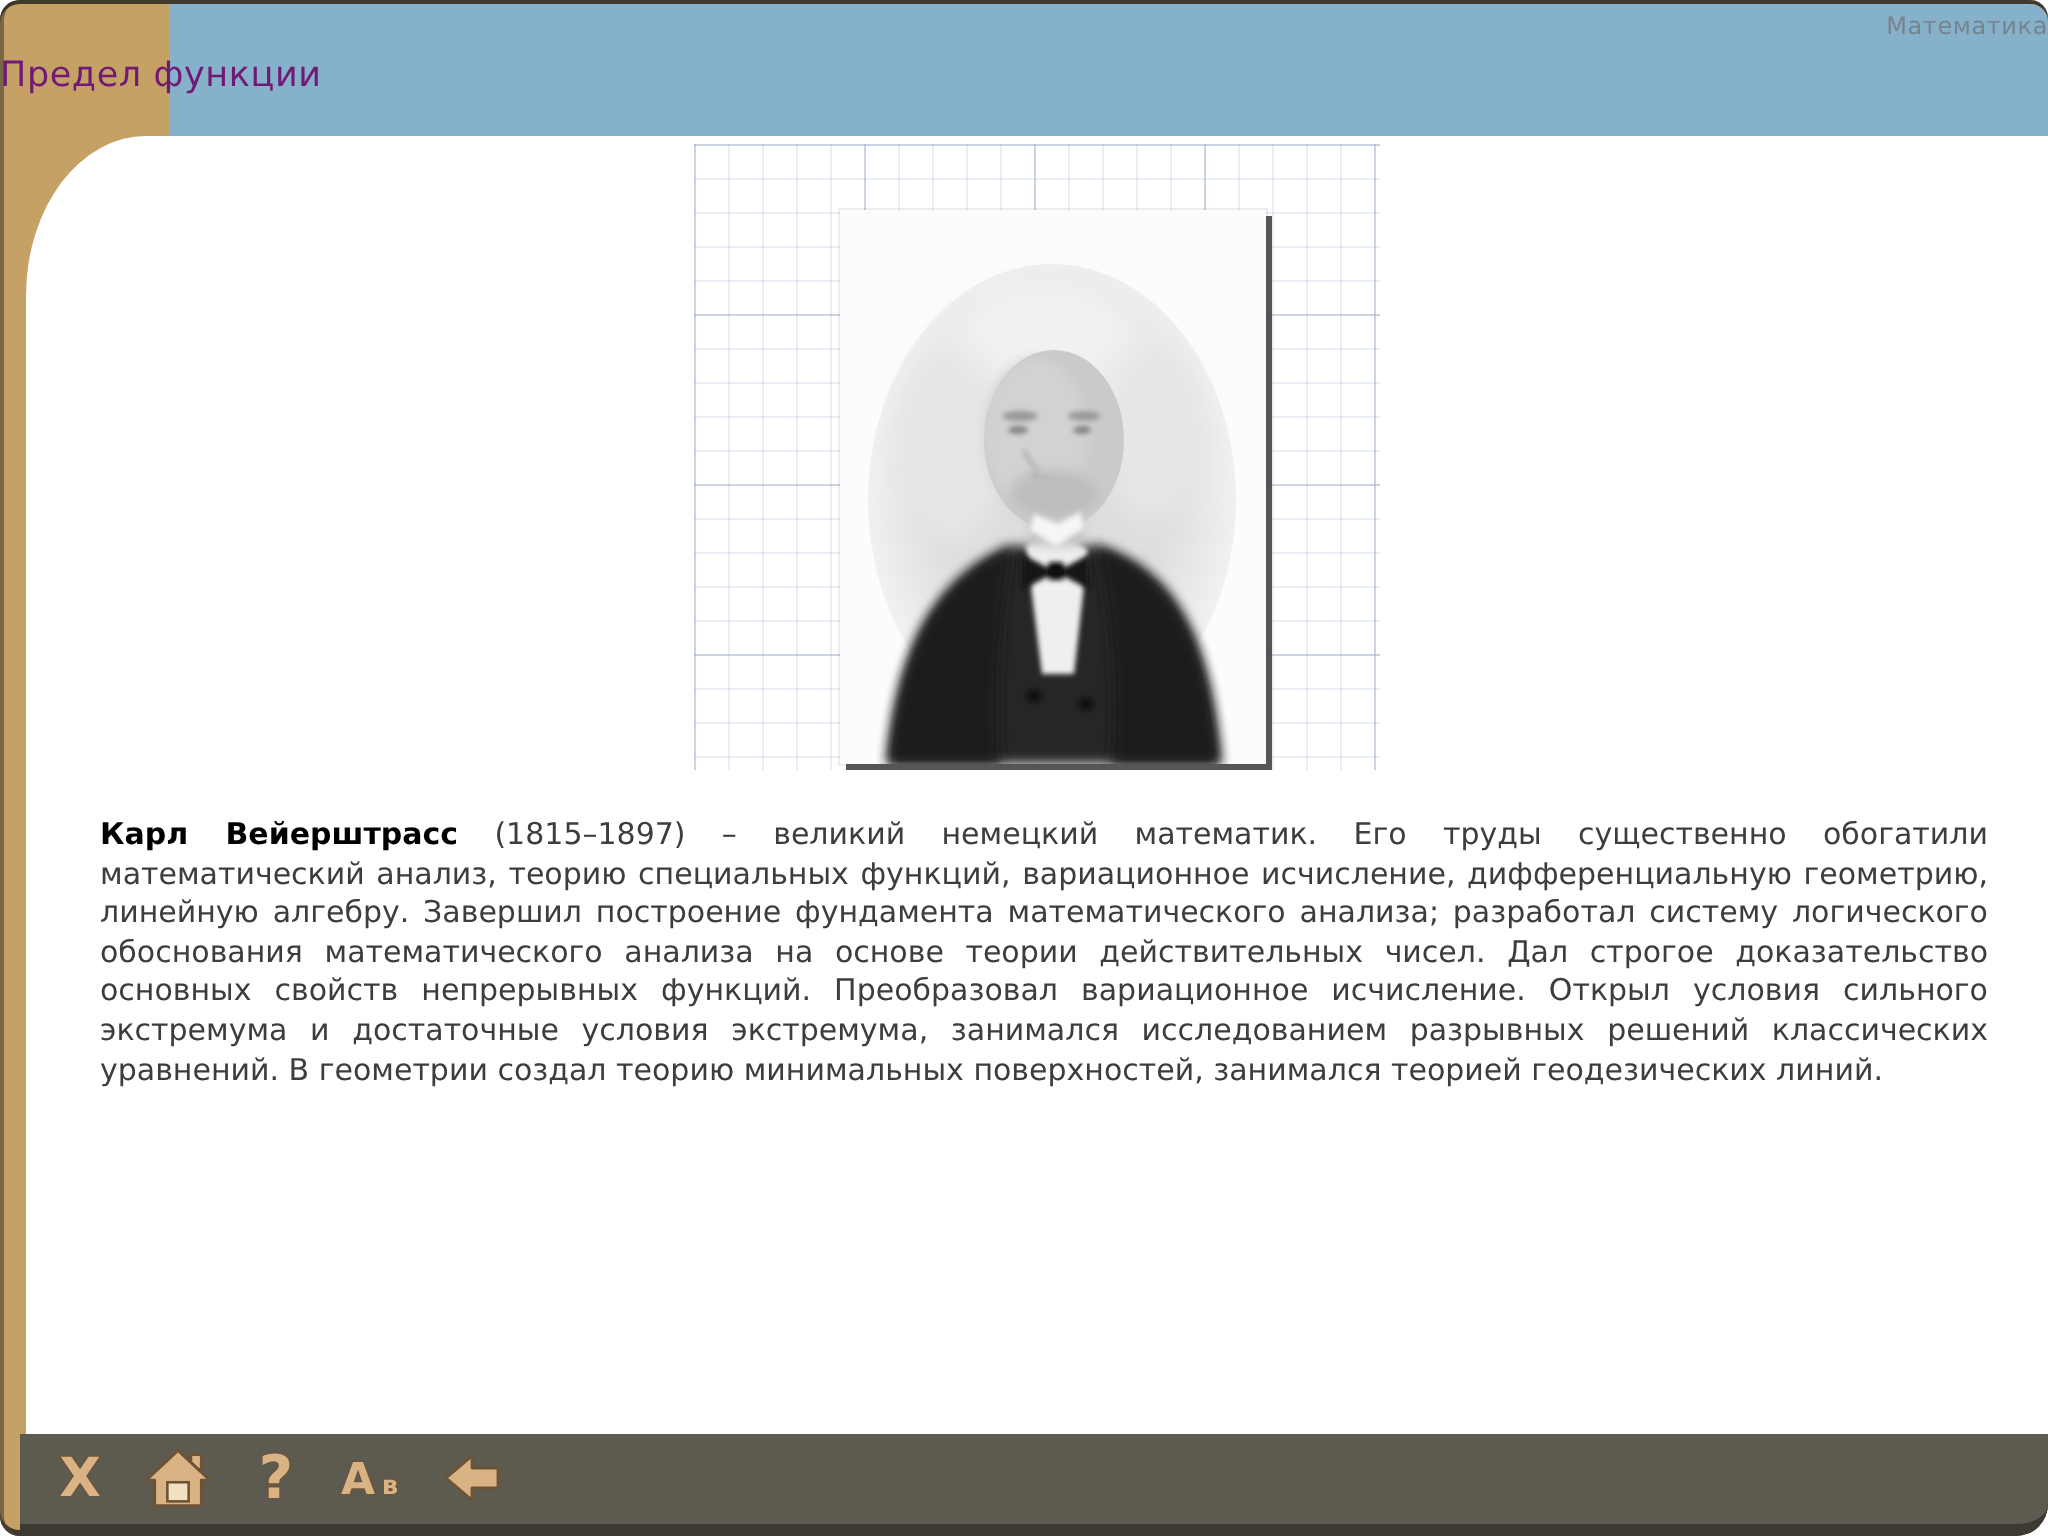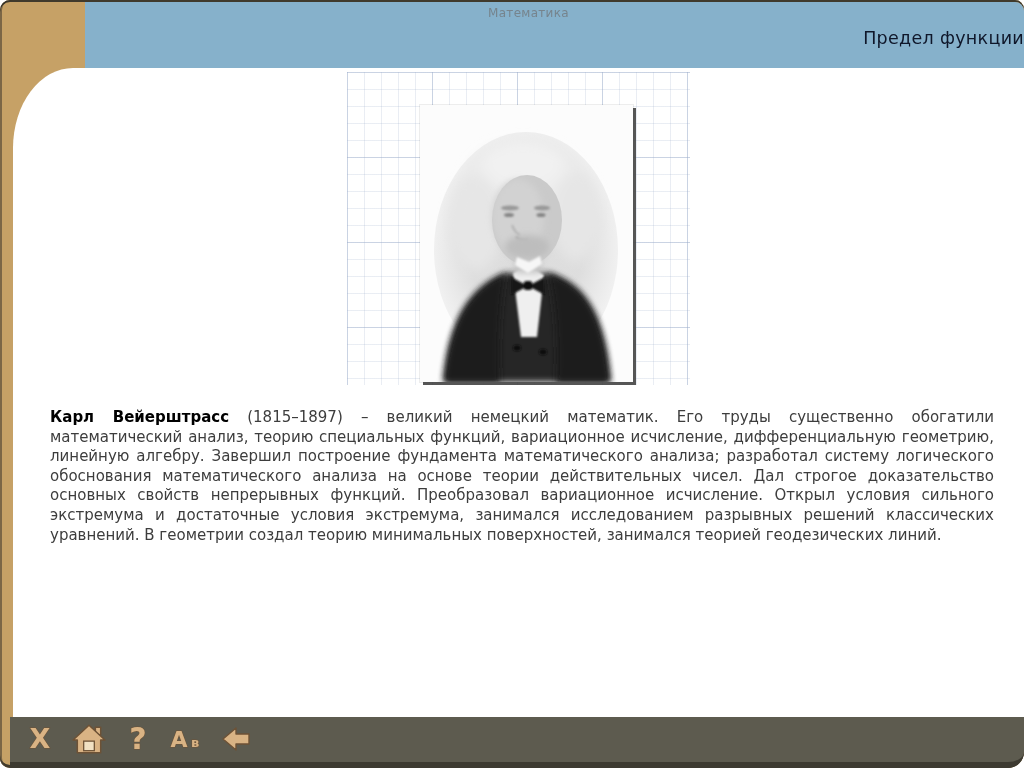--- a/index.html
+++ b/index.html
@@ -14,25 +14,25 @@
                 inset 2px 0 0 rgba(74,64,48,.6),
                 inset 0 -3px 0 rgba(40,40,34,.85);
   }
   
   .header{
     position:absolute;left:85px;right:0;top:2px;height:66px;
     background:#86b1cb;border-top-right-radius:9px;
   }
   .subject{
     position:absolute;left:0;right:0;top:6px;
-    text-align:center;font-size:12px;color:#76848d;letter-spacing:.3px;margin-left:33px;
+    text-align:right;font-size:12px;color:#76848d;letter-spacing:.3px;margin-left:33px;
   }
   .title{
     position:absolute;left:0;right:0;top:28px;
-    text-align:right;font-size:17.5px;color:#0f172a;letter-spacing:.3px;
+    text-align:left;font-size:17.5px;color:#701a75;letter-spacing:.3px;
   }
   
   .content{
     position:absolute;left:13px;right:0;top:68px;bottom:51px;
     background:#ffffff;
     border-top-left-radius:60px 80px;
   }
   
   .grid-area{
     position:absolute;left:334px;top:4px;width:343px;height:313px;

